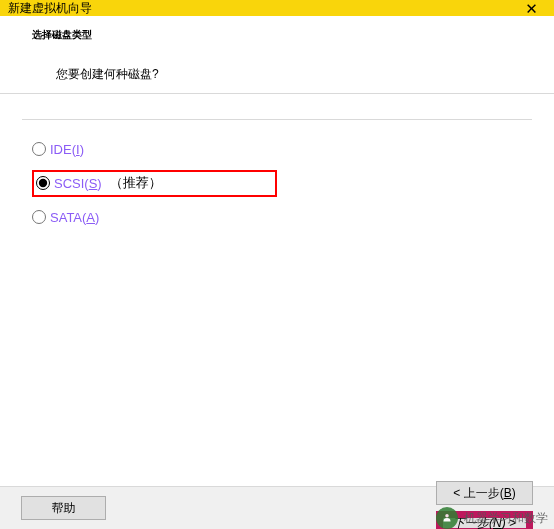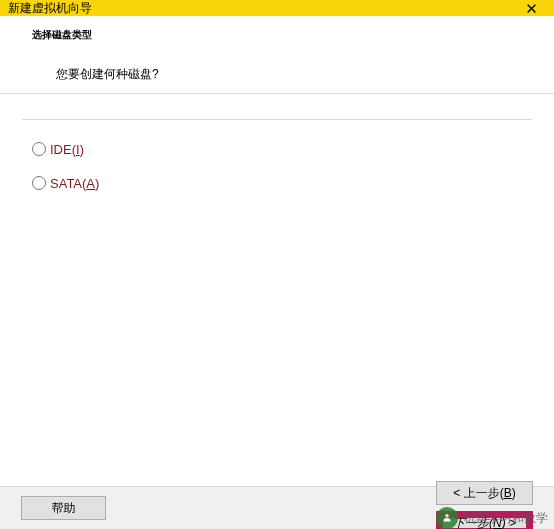--- a/index.html
+++ b/index.html
@@ -9,21 +9,21 @@
   .titlebar-close { width: 45px; height: 27px; display: flex; align-items: center; justify-content: center; font-size: 15px; line-height: 1; }
   .header { padding: 12px 10px 10px 32px; background: #fff; border-bottom: 1px solid #d9d9d9; }
   .header-title { font-size: 10px; font-weight: bold; color: #000; margin-bottom: 4px; }
   .header-subtitle { font-size: 12px; color: #000; padding-left: 24px; margin-top: 24px; }
   .body { padding: 18px 22px 10px 22px; background: #fff; height: 391px; }
   .fieldset { position: relative; padding: 16px 6px 6px 6px; height: 140px; }
   .fieldset-border-top { position: absolute; top: 7px; left: 0; right: 0; height: 0; border-top: 1px solid #d9d9d9; }
   .fieldset-label { position: absolute; top: 0; left: 0; background: #fff; padding-right: 6px; font-size: 12px; color: #000; z-index: 2; }
   .radio-row { display: flex; align-items: center; height: 26px; margin-top: 8px; padding-left: 4px; }
   .radio-row input[type="radio"] { width: 14px; height: 14px; margin-right: 4px; accent-color: #000; }
-  .radio-row label { font-size: 13px; color: #7f1d1d; }
+  .radio-row label { font-size: 13px; color: #8b5cf6; }
   .radio-row .suffix { margin-left: 8px; font-size: 13px; color: #000; }
   .highlight-box { border: 2px solid #ff0000; padding: 3px 2px; display: inline-flex; align-items: center; width: 245px; height: 27px; }
   .u { text-decoration: underline; }
   .footer { position: absolute; bottom: 0; left: 0; right: 0; height: 43px; background: #f0f0f0; border-top: 1px solid #d9d9d9; display: flex; align-items: center; padding: 0 21px; }
   .btn { height: 24px; border: 1px solid #adadad; background: #e1e1e1; font-size: 12px; font-family: inherit; padding: 0 10px; color: #000; display: inline-flex; align-items: center; justify-content: center; min-width: 85px; cursor: default; }
   .btn.primary { border: 7px solid #be185d; font-style: italic; }
   .footer-spacer { flex: 1; }
   .btn-group { display: flex; gap: 6px; flex-direction: column; }
   .watermark { position: absolute; right: 6px; bottom: 0; display: flex; align-items: center; gap: 6px; opacity: 0.85; pointer-events: none; }
   .wm-badge { width: 22px; height: 22px; border-radius: 50%; background: #2f7d32; display: flex; align-items: center; justify-content: center; }
@@ -47,20 +47,27 @@
 
 <div class="body">
   <div class="fieldset">
     <div class="fieldset-border-top"></div>
 
     <div class="radio-row">
       <input type="radio" name="disktype" id="ide" style="">
       <label for="ide"><span>IDE(</span><span class="u">I</span><span>)</span></label>
     </div>
 
+    <div class="radio-row">
+      <div class="highlight-box">
+        <input type="radio" name="disktype" id="scsi" checked="" style="">
+        <label for="scsi"><span>SCSI(</span><span class="u">S</span><span>)</span></label>
+        <span class="suffix">（推荐）</span>
+      </div>
+    </div>
 
     <div class="radio-row">
       <input type="radio" name="disktype" id="sata" style="">
       <label for="sata"><span>SATA(</span><span class="u">A</span><span>)</span></label>
     </div>
   </div>
 </div>
 
 <div class="footer">
   <button class="btn">帮助</button>

